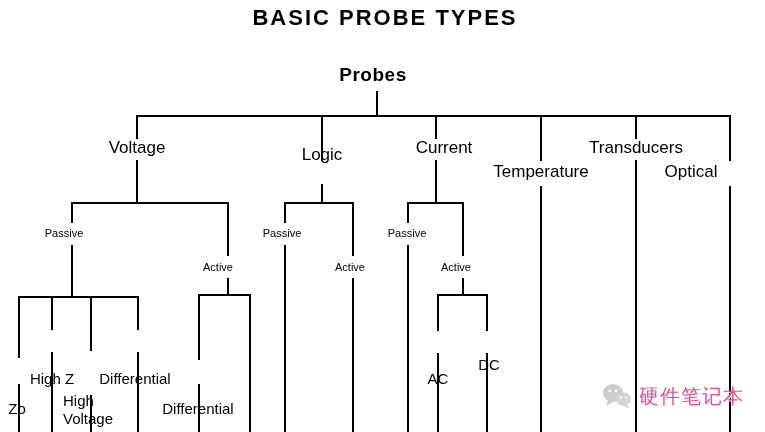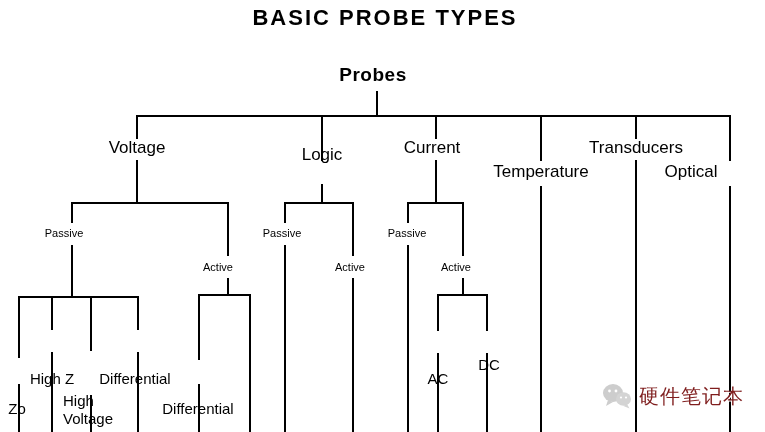--- a/index.html
+++ b/index.html
@@ -20,21 +20,21 @@
   #title{
     position:absolute;left:385px;top:5px;transform:translateX(-50%);
     font-size:22px;font-weight:bold;letter-spacing:2px;white-space:nowrap;
   }
   #root-label{
     position:absolute;left:373px;top:64px;transform:translateX(-50%);
     font-size:19px;font-weight:bold;letter-spacing:0.5px;
   }
   #watermark{
     position:absolute;left:602px;top:382px;display:flex;align-items:center;
-    gap:7px;color:#7f1d1d;font-size:20px;letter-spacing:1px;
+    gap:7px;color:#ec4899;font-size:20px;letter-spacing:1px;
     text-shadow:1px 1px 0 #ffffff;white-space:nowrap;
   }
   #watermark svg{display:block;}
 </style>
 </head>
 <body>
 
 <div id="stage">
 
   <div id="root-label">Probes</div>
@@ -87,21 +87,21 @@
 
   <i class="v" style="left:540px;top:115px;height:46px"></i>
   <i class="v" style="left:540px;top:186px;height:246px"></i>
   <i class="v" style="left:635px;top:115px;height:24px"></i>
   <i class="v" style="left:635px;top:160px;height:272px"></i>
   <i class="v" style="left:729px;top:115px;height:46px"></i>
   <i class="v" style="left:729px;top:186px;height:246px"></i>
 
   <div class="lbl cat" style="left:137px;top:139px">Voltage</div>
   <div class="lbl cat" style="left:322px;top:146px">Logic</div>
-  <div class="lbl cat" style="left:432px;top:139px">Current</div>
+  <div class="lbl cat" style="left:444px;top:139px">Current</div>
   <div class="lbl cat" style="left:541px;top:163px">Temperature</div>
   <div class="lbl cat" style="left:636px;top:139px">Transducers</div>
   <div class="lbl cat" style="left:691px;top:163px">Optical</div>
 
   <div class="lbl sub" style="left:64px;top:224px">Passive</div>
   <div class="lbl sub" style="left:218px;top:258px">Active</div>
   <div class="lbl sub" style="left:282px;top:224px">Passive</div>
   <div class="lbl sub" style="left:350px;top:258px">Active</div>
   <div class="lbl sub" style="left:407px;top:224px">Passive</div>
   <div class="lbl sub" style="left:456px;top:258px">Active</div>

